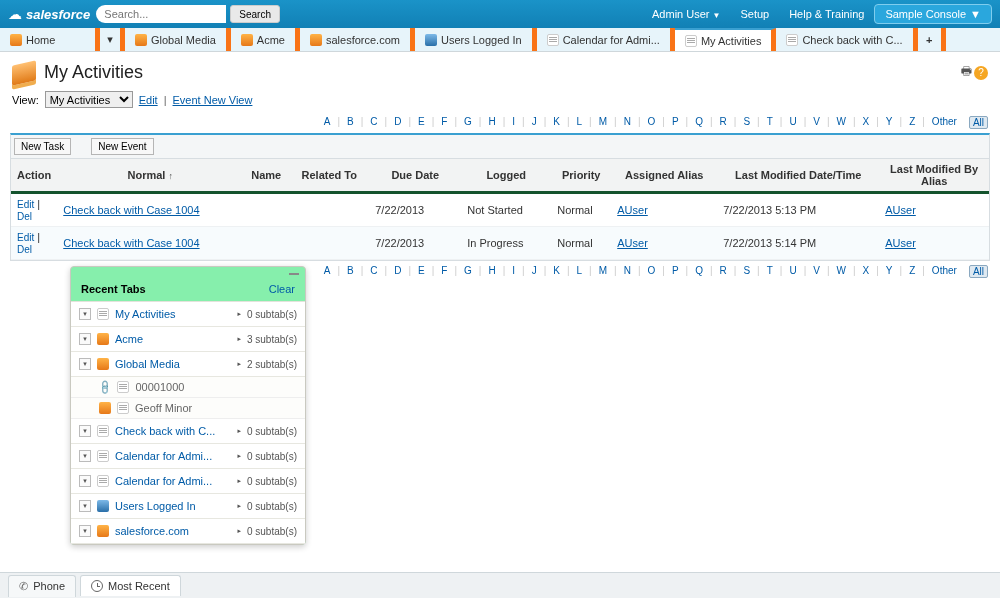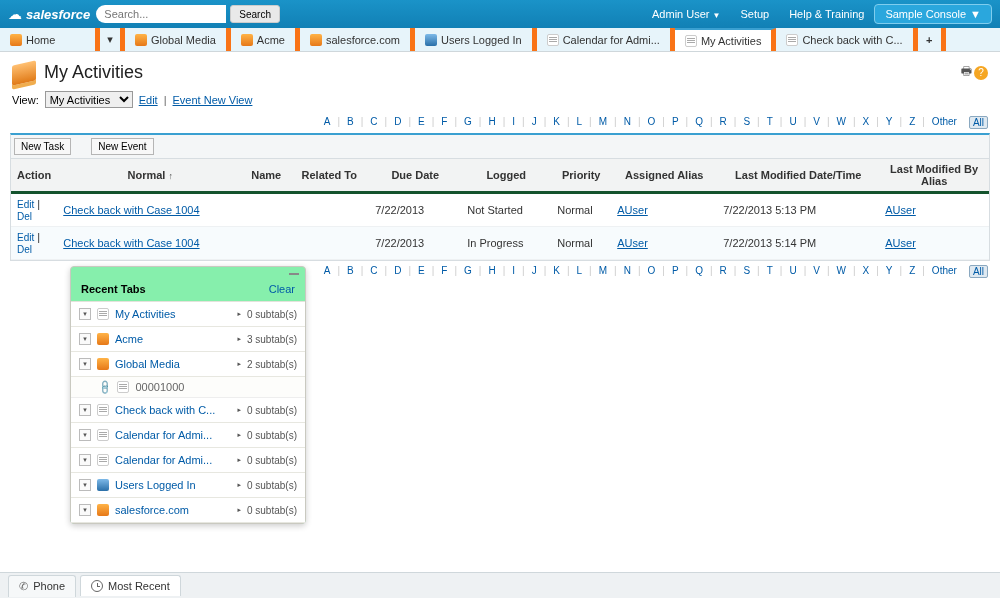--- a/index.html
+++ b/index.html
@@ -412,20 +412,25 @@
         <span class="mini-ico ico-orange"></span>
         <span class="lbl">Global Media</span>
         <span class="bullet">▸</span>
         <span class="meta">2 subtab(s)</span>
       </div>
       <div class="subrow">
         <span class="link-ico">🔗</span>
         <span class="mini-ico ico-note"></span>
         <span class="lbl-sub">00001000</span>
       </div>
+      <div class="subrow">
+        <span class="mini-ico ico-orange"></span>
+        <span class="mini-ico ico-note"></span>
+        <span class="lbl-sub">Geoff Minor</span>
+      </div>
       <div class="recent-item">
         <span class="dd">▾</span>
         <span class="mini-ico ico-note"></span>
         <span class="lbl">Check back with C...</span>
         <span class="bullet">▸</span>
         <span class="meta">0 subtab(s)</span>
       </div>
       <div class="recent-item">
         <span class="dd">▾</span>
         <span class="mini-ico ico-note"></span>

